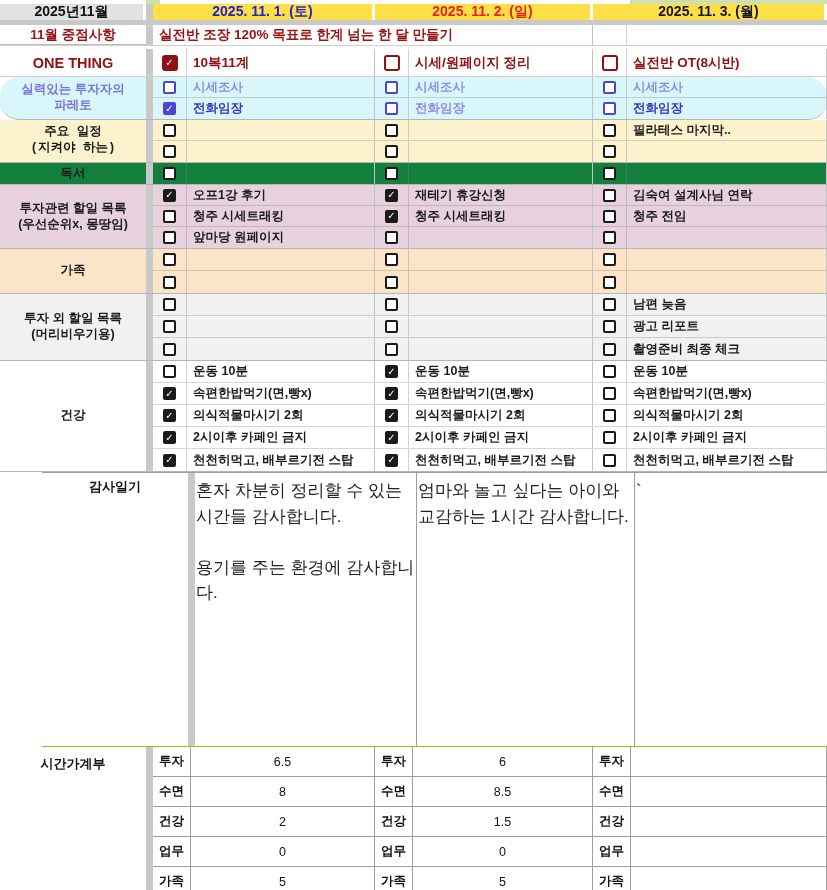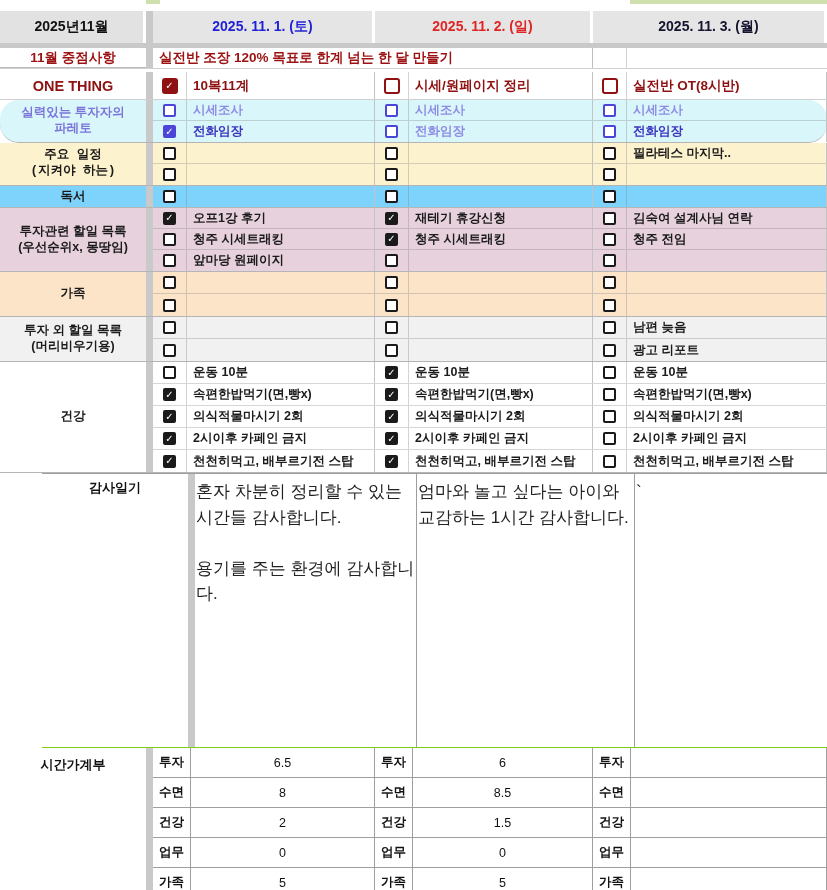--- a/index.html
+++ b/index.html
@@ -15,23 +15,23 @@
   .cbcol { width:34px; flex:0 0 34px; display:flex; align-items:center; justify-content:center;
            border-right:1px solid rgba(130,130,130,.35); align-self:stretch; }
 
   .row { display:flex; width:827px; }
 
   
   .topstrip { height:4px; position:relative; background:#fff; }
   .greenseg { position:absolute; top:0; height:4px; background:#cfe0ae; }
 
   
-  .header-row { height:32px; background:#fff;margin-top:7px; }
+  .header-row { height:16px; background:#fff; }
   .hcell { display:flex; align-items:center; justify-content:center;
-           background:#e5e5e5; font-weight:700; font-size:14px; color:#111;
+           background:#fde047; font-weight:700; font-size:14px; color:#111;
            border-right:3px solid #fff; height:100%; }
   .grayband { height:5px; background:#c9c9c9; }
 
   
   .focus-row { height:21px; border-bottom:1px solid #cfcfcf; }
   .focus-label { display:flex; align-items:center; justify-content:center;
                  color:#9c1212; font-weight:700; font-size:13.5px; border-bottom:1px solid #bbb; }
   .focus-text { width:440px; flex:0 0 440px; display:flex; align-items:center; padding-left:6px;
                 color:#9c1212; font-weight:700; font-size:13.5px;
                 border-right:1px solid #bfbfbf; white-space:nowrap; overflow:hidden; }
@@ -234,21 +234,21 @@
             </div>
             <div class="scell colw2">
               <div class="cbcol">
                 <span class="cb "></span>
               </div>
               <span class="stext"></span>
             </div>
           </div>
         </div>
       </div>
-      <div class="section" style="background: #7dd3fc;">
+      <div class="section" style="background: #15803d;">
         <div class="labelcol sec-label" style="color: rgb(27, 27, 27);">독서</div>
         <div class="sepcol"></div>
         <div class="sec-rows">
           <div class="srow">
             <div class="scell colw0">
               <div class="cbcol">
                 <span class="cb "></span>
               </div>
               <span class="stext"></span>
             </div>
@@ -416,20 +416,40 @@
               <div class="cbcol">
                 <span class="cb "></span>
               </div>
               <span class="stext"></span>
             </div>
             <div class="scell colw2">
               <div class="cbcol">
                 <span class="cb "></span>
               </div>
               <span class="stext">광고 리포트</span>
+            </div>
+          </div>
+          <div class="srow h22">
+            <div class="scell colw0">
+              <div class="cbcol">
+                <span class="cb "></span>
+              </div>
+              <span class="stext"></span>
+            </div>
+            <div class="scell colw1">
+              <div class="cbcol">
+                <span class="cb "></span>
+              </div>
+              <span class="stext"></span>
+            </div>
+            <div class="scell colw2">
+              <div class="cbcol">
+                <span class="cb "></span>
+              </div>
+              <span class="stext">촬영준비 최종 체크</span>
             </div>
           </div>
         </div>
       </div>
       <div class="section" style="background: rgb(255, 255, 255);">
         <div class="labelcol sec-label" style="color: rgb(27, 27, 27);">건강</div>
         <div class="sepcol"></div>
         <div class="sec-rows">
           <div class="srow h22">
             <div class="scell colw0">

